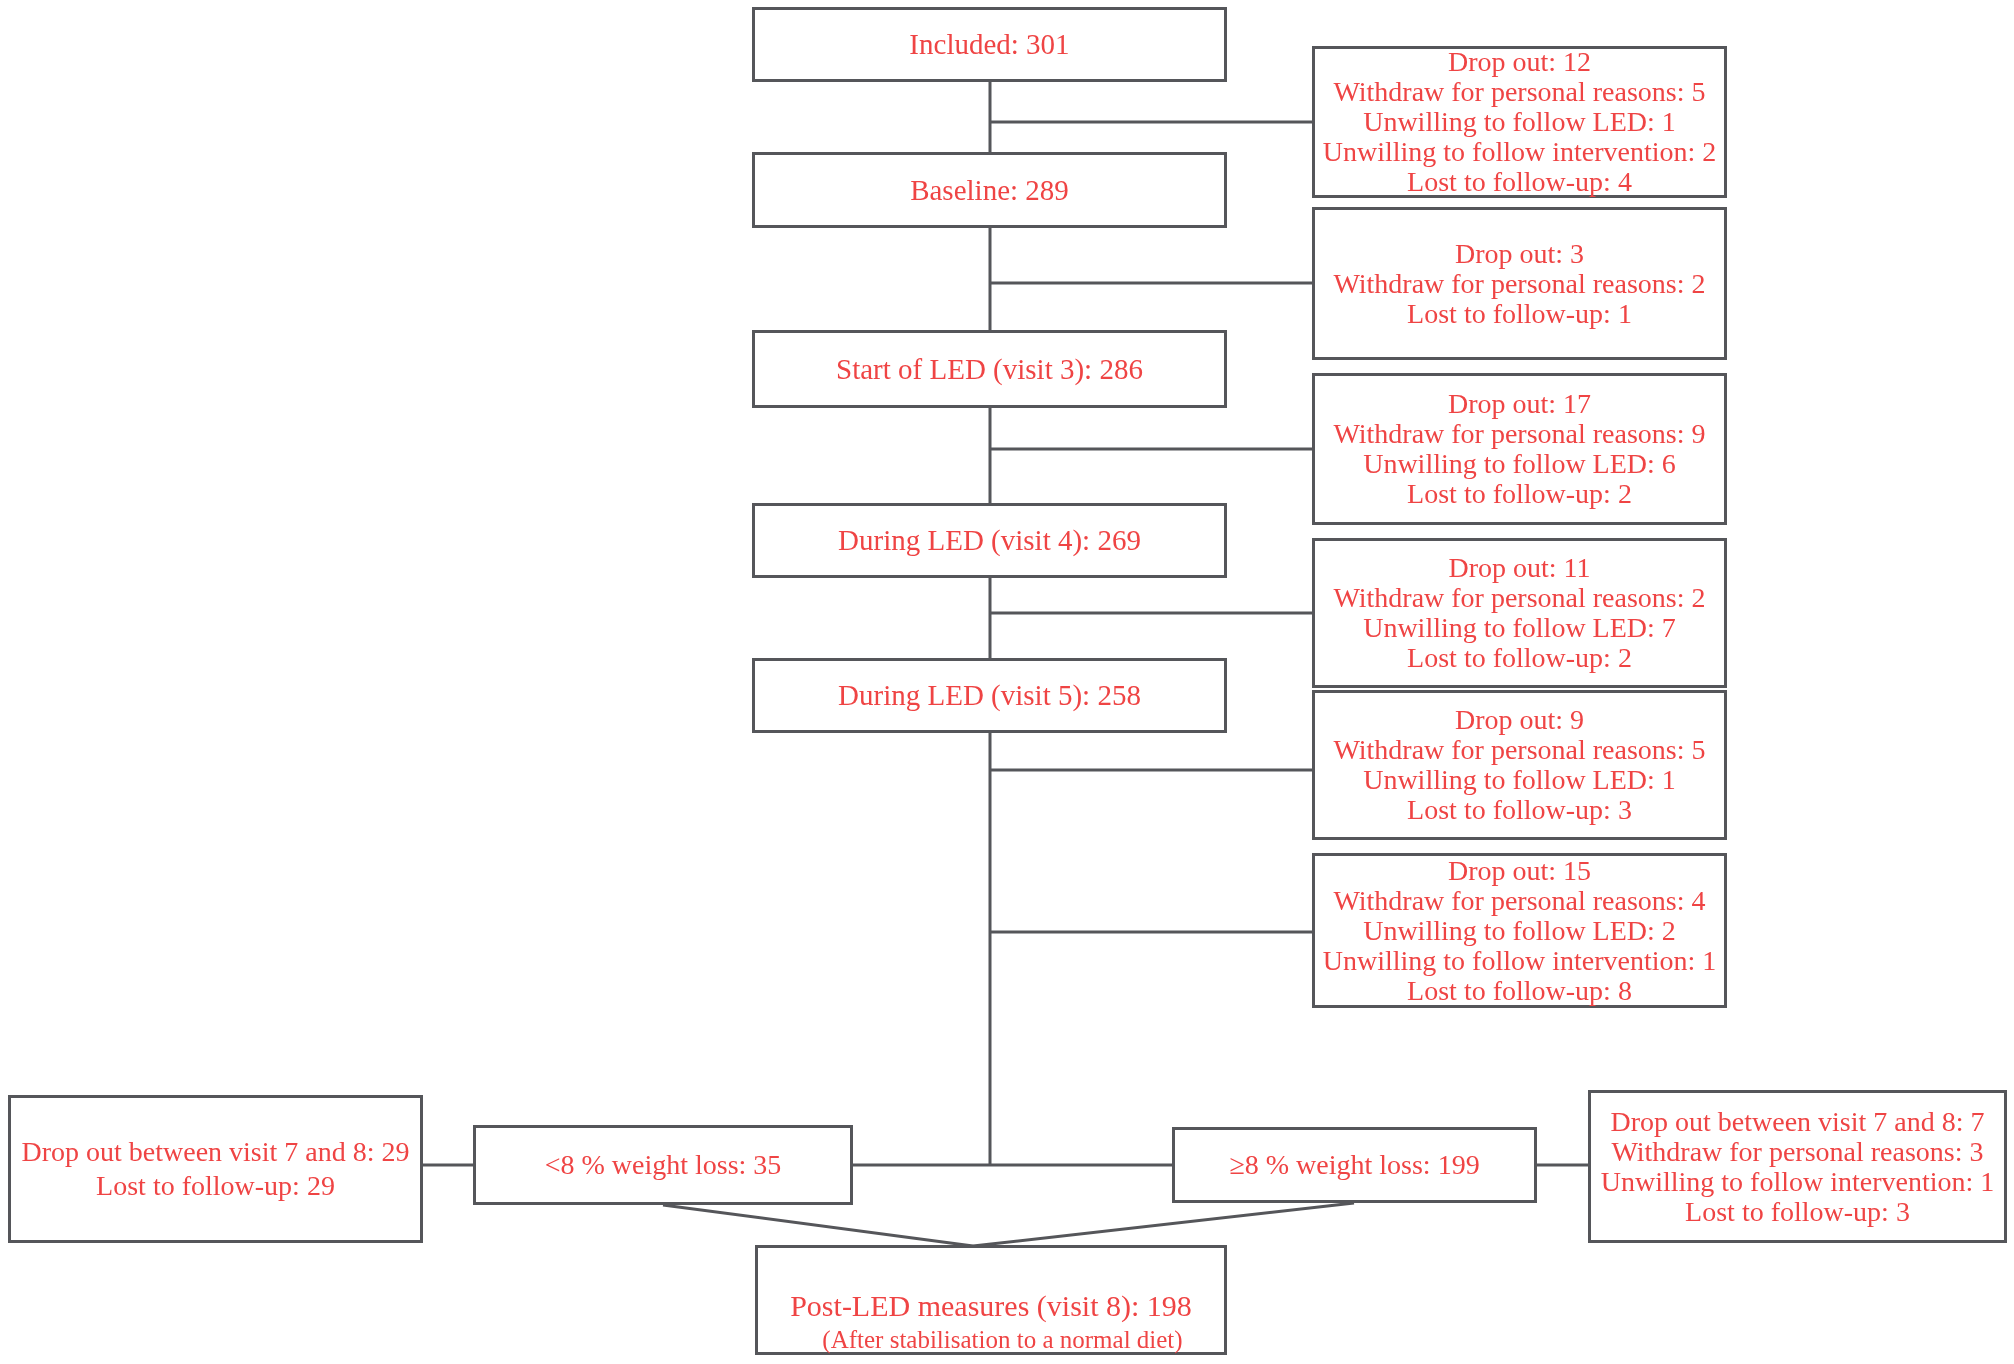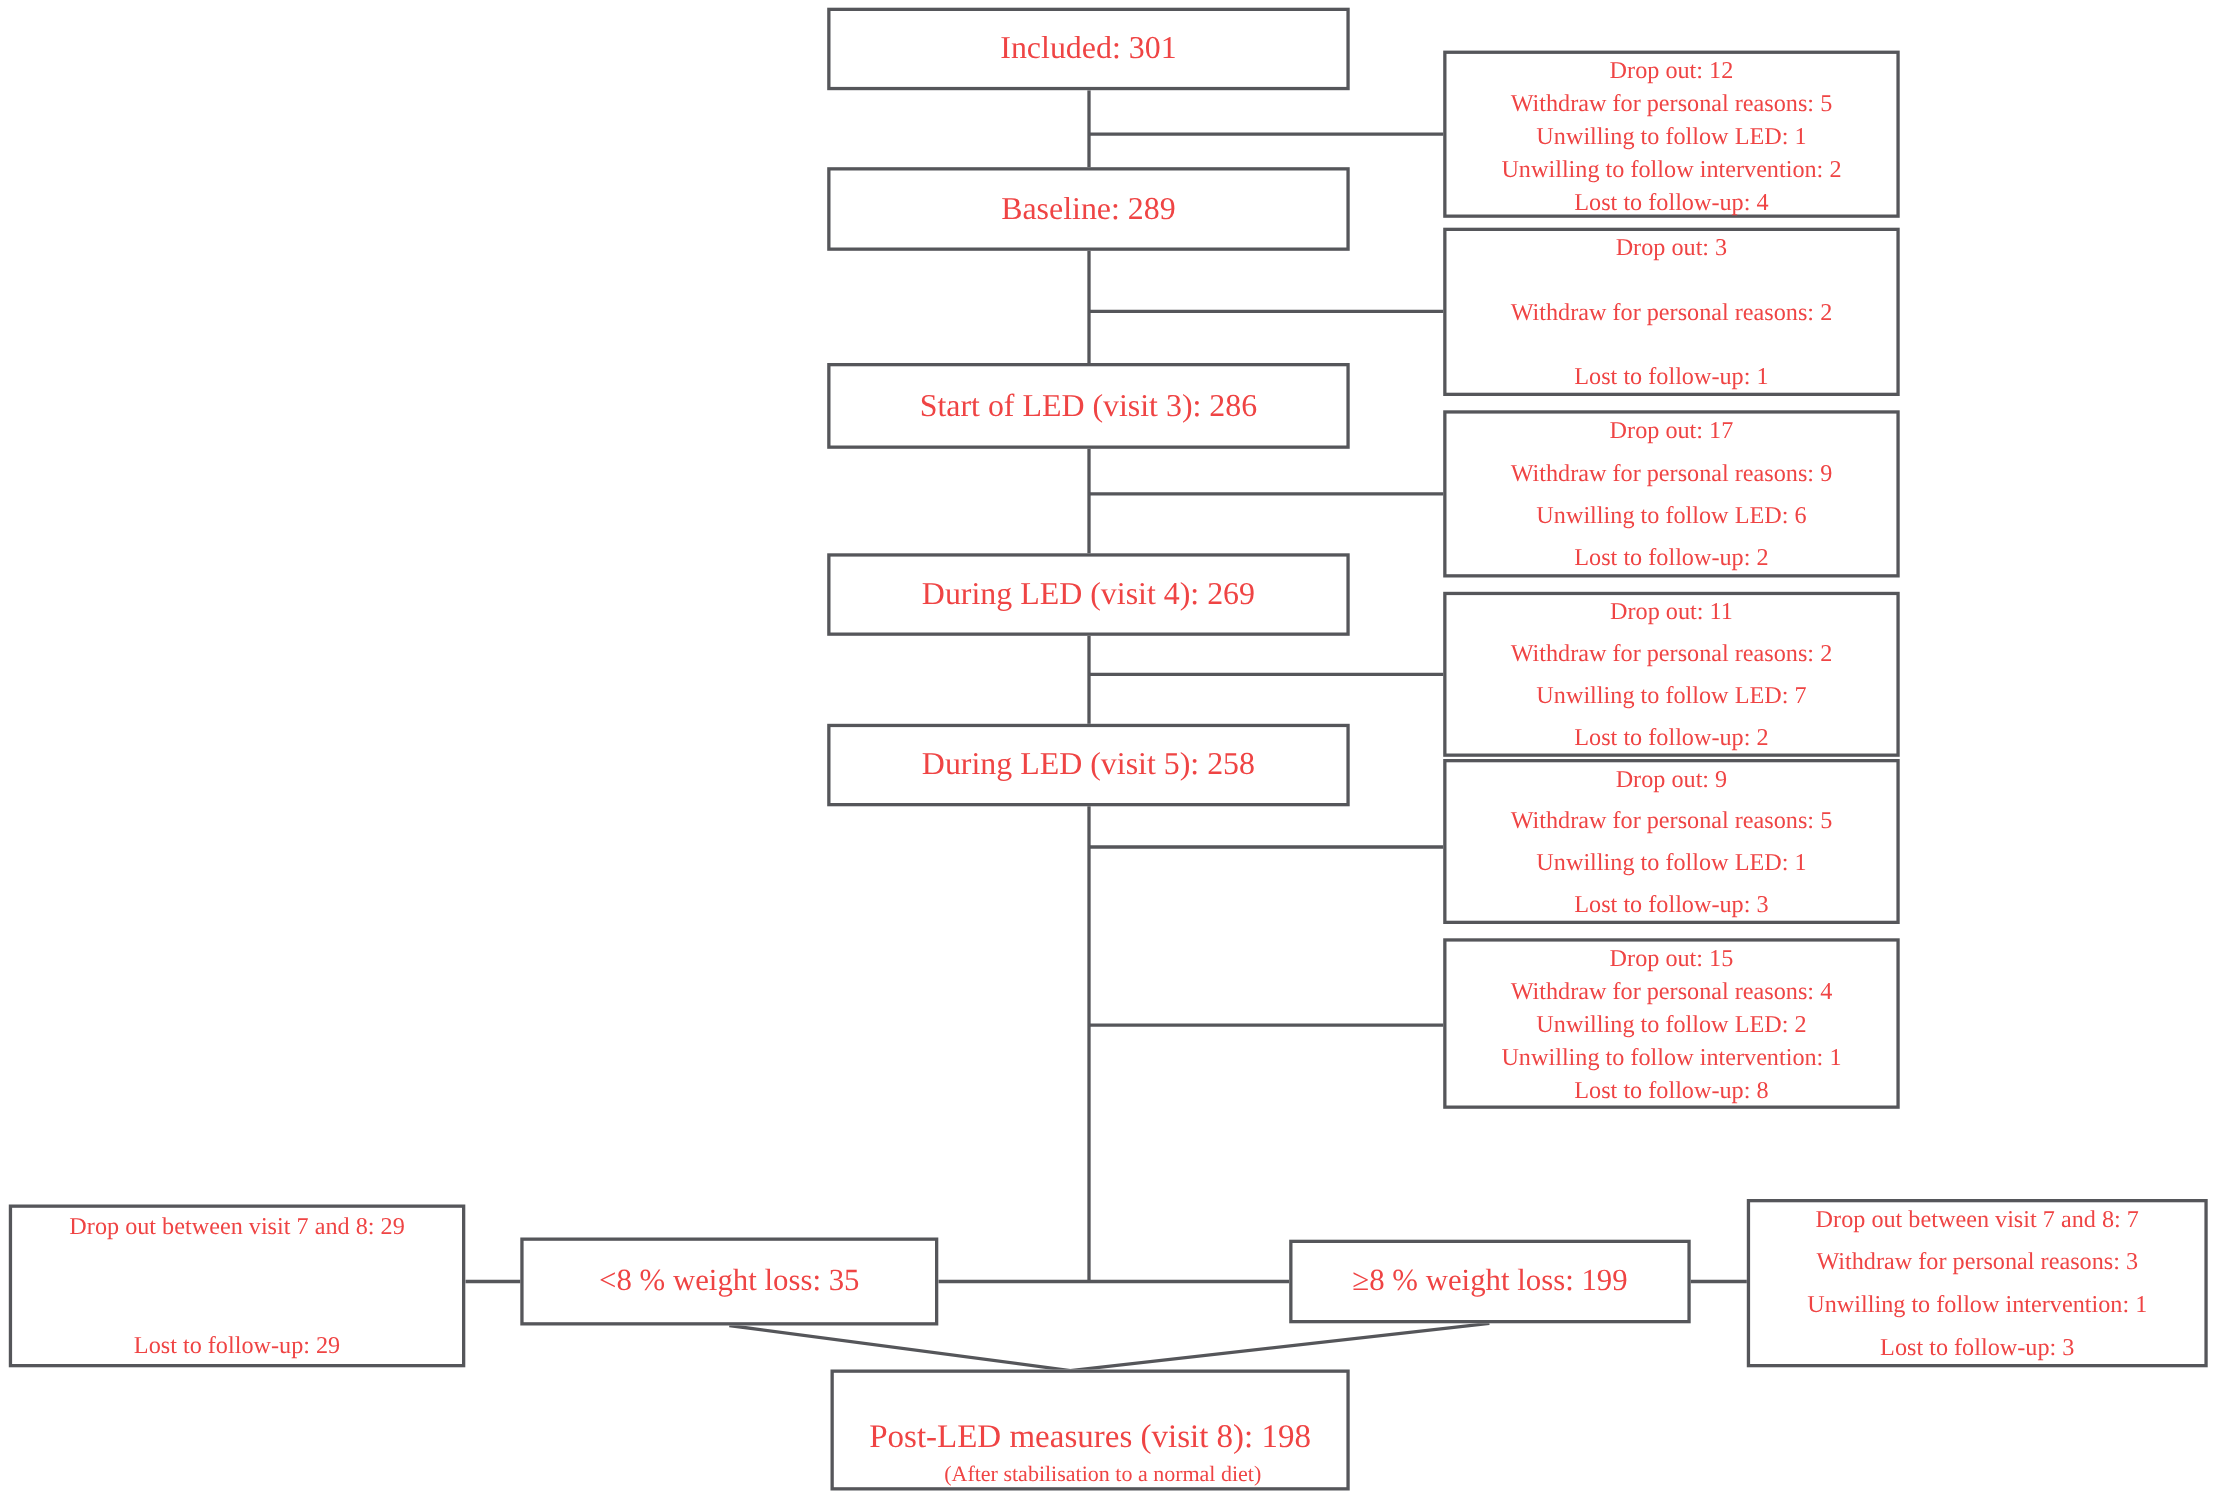--- a/index.html
+++ b/index.html
@@ -17,25 +17,25 @@
     box-sizing:border-box;
     border:3px solid #55565a;
     background:#ffffff;
     display:flex;
     flex-direction:column;
     align-items:center;
     justify-content:center;
     text-align:center;
   }
   .flow-label{font-size:29px;}
-  .note{font-size:22px;line-height:30px;justify-content:space-between;}
+  .note{font-size:28px;line-height:30px;}
   .note span{display:block;white-space:nowrap;}
   .wl{font-size:28px;text-align:center;}
   .final-title{font-size:30px;line-height:40px;margin-top:40px;}
-  .final-sub{font-size:20px;line-height:28px;margin-left:23px;}
+  .final-sub{font-size:25px;line-height:28px;margin-left:23px;}
 
   .mf0{left:752px;top:7px;width:475px;height:75px}
   .mf1{left:752px;top:152px;width:475px;height:76px}
   .mf2{left:752px;top:330px;width:475px;height:78px}
   .mf3{left:752px;top:503px;width:475px;height:75px}
   .mf4{left:752px;top:658px;width:475px;height:75px}
   .mf5{left:752px;top:820px;width:475px;height:77px}
   .mf6{left:752px;top:1005px;width:475px;height:77px}
 
   .do0{left:1312px;top:46px;width:415px;height:152px}

